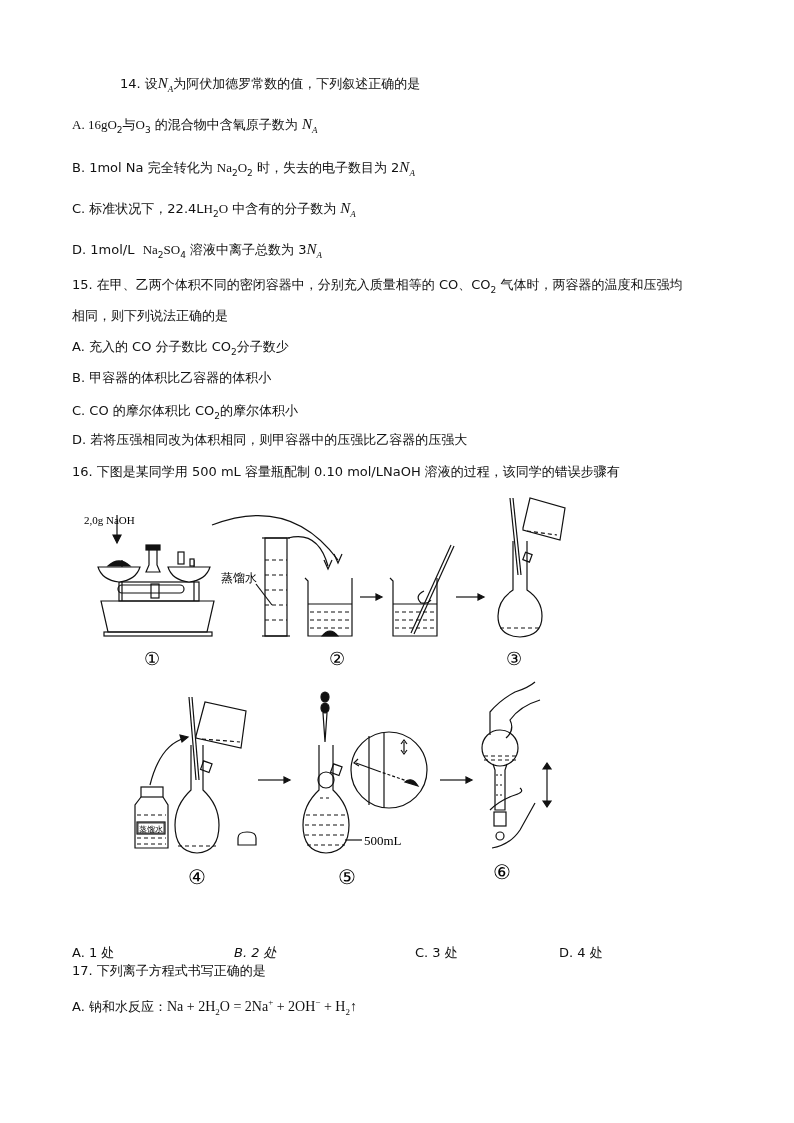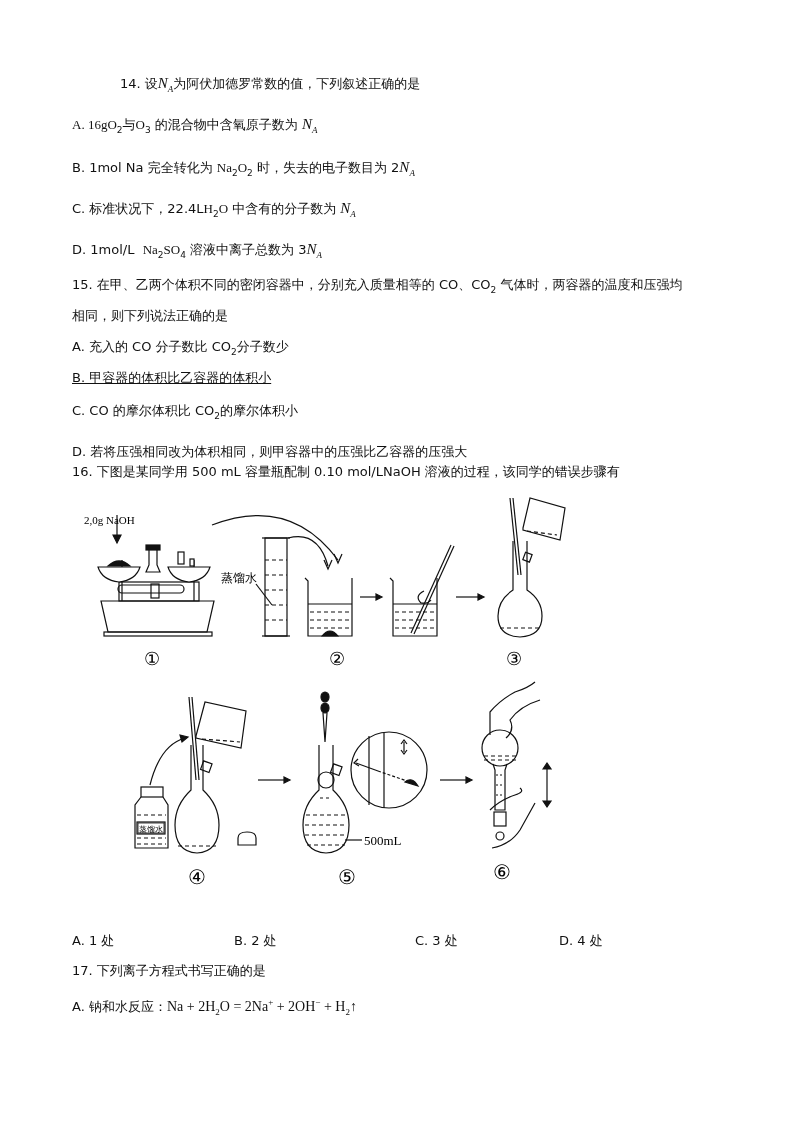--- a/index.html
+++ b/index.html
@@ -3,21 +3,21 @@
 <meta charset="utf-8">
 <style>
   html, body { margin: 0; padding: 0; background: #ffffff; }
   body { width: 794px; height: 1123px; position: relative; overflow: hidden;
          font-family: "DejaVu Sans", "Liberation Sans", sans-serif; color: #111; }
   .line { position: absolute; left: 72px; font-size: 13px; line-height: 16px; white-space: nowrap; }
   .serif { font-family: "Liberation Serif", "DejaVu Serif", serif; }
   .it { font-style: italic; font-family: "Liberation Serif", serif; font-size: 15px; }
   sub, sup { font-size: 9px; line-height: 0; }
   .opt-row { position: absolute; top: 932px; left: 72px; width: 660px; font-size: 13px; }
-  .opt-row span { position: absolute; top: 0; white-space: nowrap; }
+  .opt-row span { position: absolute; top: 12px; white-space: nowrap; }
   svg { position: absolute; overflow: visible; }
   .fig-label { font-family: "Liberation Serif", serif; }
 </style>
 </head>
 <body>
 
 <div class="line" style="top:75px;margin-left:48px;">
   <span>14. 设</span><span class="it"><span>N</span><sub>A</sub></span><span>为阿伏加德罗常数的值，下列叙述正确的是</span>
 </div>
 
@@ -37,25 +37,25 @@
   <span style="white-space:pre">D. 1mol/L  </span><span class="serif">Na</span><sub>2</sub><span class="serif">SO</span><sub>4</sub><span> 溶液中离子总数为 3</span><span class="it"><span>N</span><sub>A</sub></span>
 </div>
 
 <div class="line" style="top:277px;text-align:right;">
   <span>15. 在甲、乙两个体积不同的密闭容器中，分别充入质量相等的 CO、CO</span><sub>2</sub><span> 气体时，两容器的温度和压强均</span>
 </div>
 <div class="line" style="top:308px;">相同，则下列说法正确的是</div>
 <div class="line" style="top:339px;text-align:right;">
   <span>A. 充入的 CO 分子数比 CO</span><sub>2</sub><span>分子数少</span>
 </div>
-<div class="line" style="top:370px;text-decoration:underline;">B. 甲容器的体积比乙容器的体积小</div>
+<div class="line" style="top:370px;">B. 甲容器的体积比乙容器的体积小</div>
 <div class="line" style="top:403px;">
   <span>C. CO 的摩尔体积比 CO</span><sub>2</sub><span>的摩尔体积小</span>
 </div>
-<div class="line" style="top:444px;">D. 若将压强相同改为体积相同，则甲容器中的压强比乙容器的压强大</div>
+<div class="line" style="top:432px;">D. 若将压强相同改为体积相同，则甲容器中的压强比乙容器的压强大</div>
 
 <div class="line" style="top:464px;">16. 下图是某同学用 500 mL 容量瓶配制 0.10 mol/LNaOH 溶液的过程，该同学的错误步骤有</div>
 
 <svg width="794" height="420" style="left:0;top:495px;" viewBox="0 495 794 420">
   <g stroke="#111" stroke-width="1.2" fill="none">
 
     <g>
       <path d="M101 601 L214 601 L207 632 L108 632 Z" fill="#fff"></path>
       <rect x="104" y="632" width="108" height="4"></rect>
       <rect x="119" y="582" width="80" height="19"></rect>
@@ -209,21 +209,21 @@
   <rect x="138" y="823" width="26" height="10" fill="#fff" stroke="#111" stroke-width="0.8"></rect>
   <text x="151" y="832" font-size="8" text-anchor="middle" font-family="DejaVu Sans, sans-serif">蒸馏水</text>
   <text x="364" y="845" font-size="13" class="fig-label">500mL</text>
   <text x="197" y="884" font-size="20" text-anchor="middle" class="fig-label">④</text>
   <text x="347" y="884" font-size="20" text-anchor="middle" class="fig-label">⑤</text>
   <text x="502" y="879" font-size="20" text-anchor="middle" class="fig-label">⑥</text>
 </svg>
 
 <div class="opt-row">
   <span style="left:0px;">A. 1 处</span>
-  <span style="left:162px;">B. 2 处</span>
+  <span style="left:162px;font-style:italic;">B. 2 处</span>
   <span style="left:325px;margin-left:18px;">C. 3 处</span>
   <span style="left:487px;">D. 4 处</span>
 </div>
 
 <div class="line" style="top:963px;">17. 下列离子方程式书写正确的是</div>
 <div class="line" style="top:999px;">
   <span>A. 钠和水反应：</span><span class="serif" style="font-size:14px;"><span>Na + 2H</span><sub>2</sub><span>O = 2Na</span><sup>+</sup><span style="white-space:pre"> + 2OH</span><sup>−</sup><span style="white-space:pre"> + H</span><sub>2</sub><span>↑</span></span>
 </div>
 
 </body></html>

